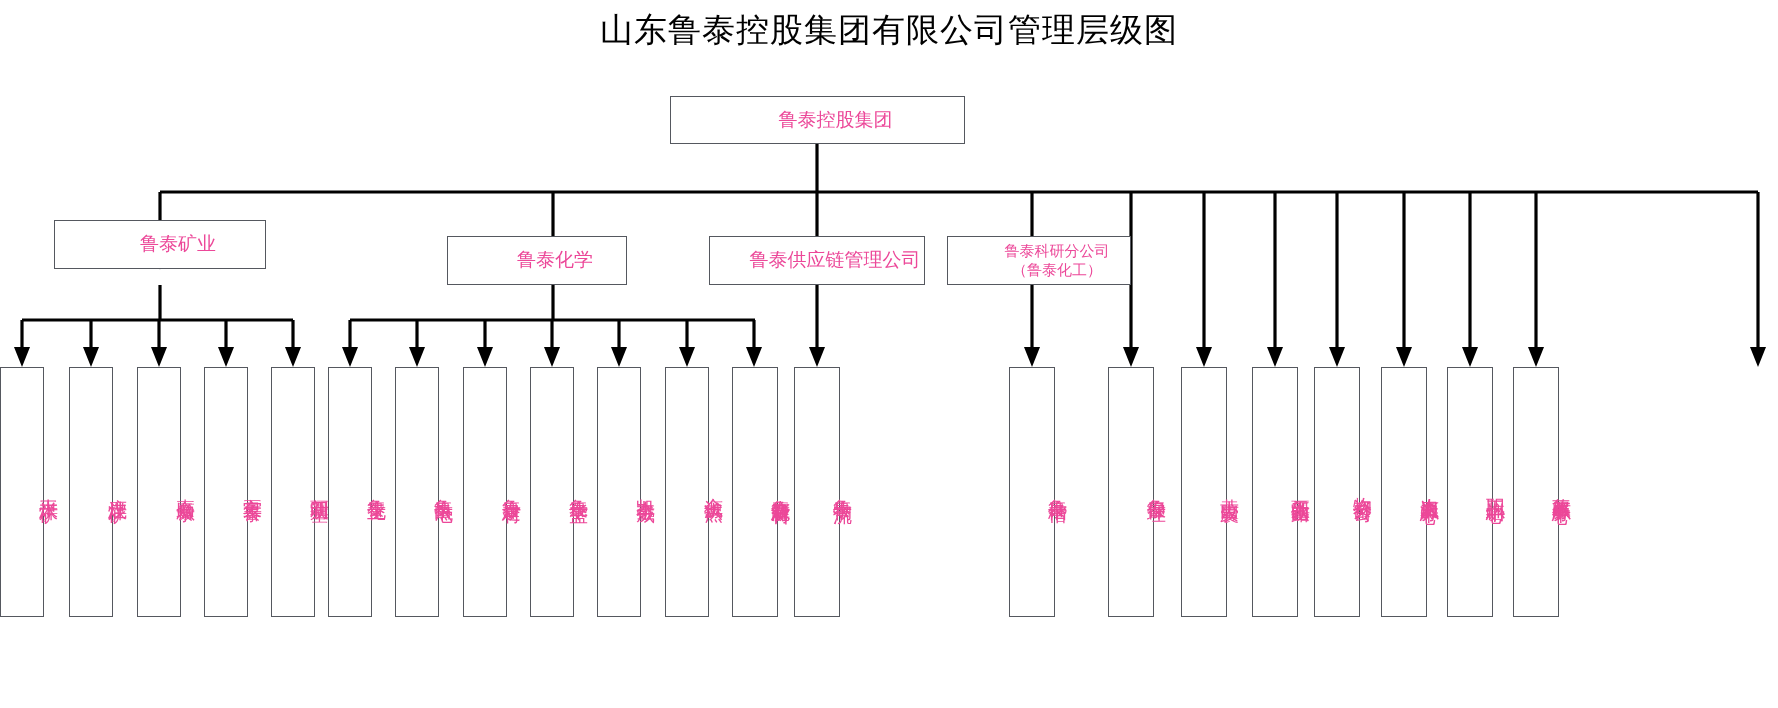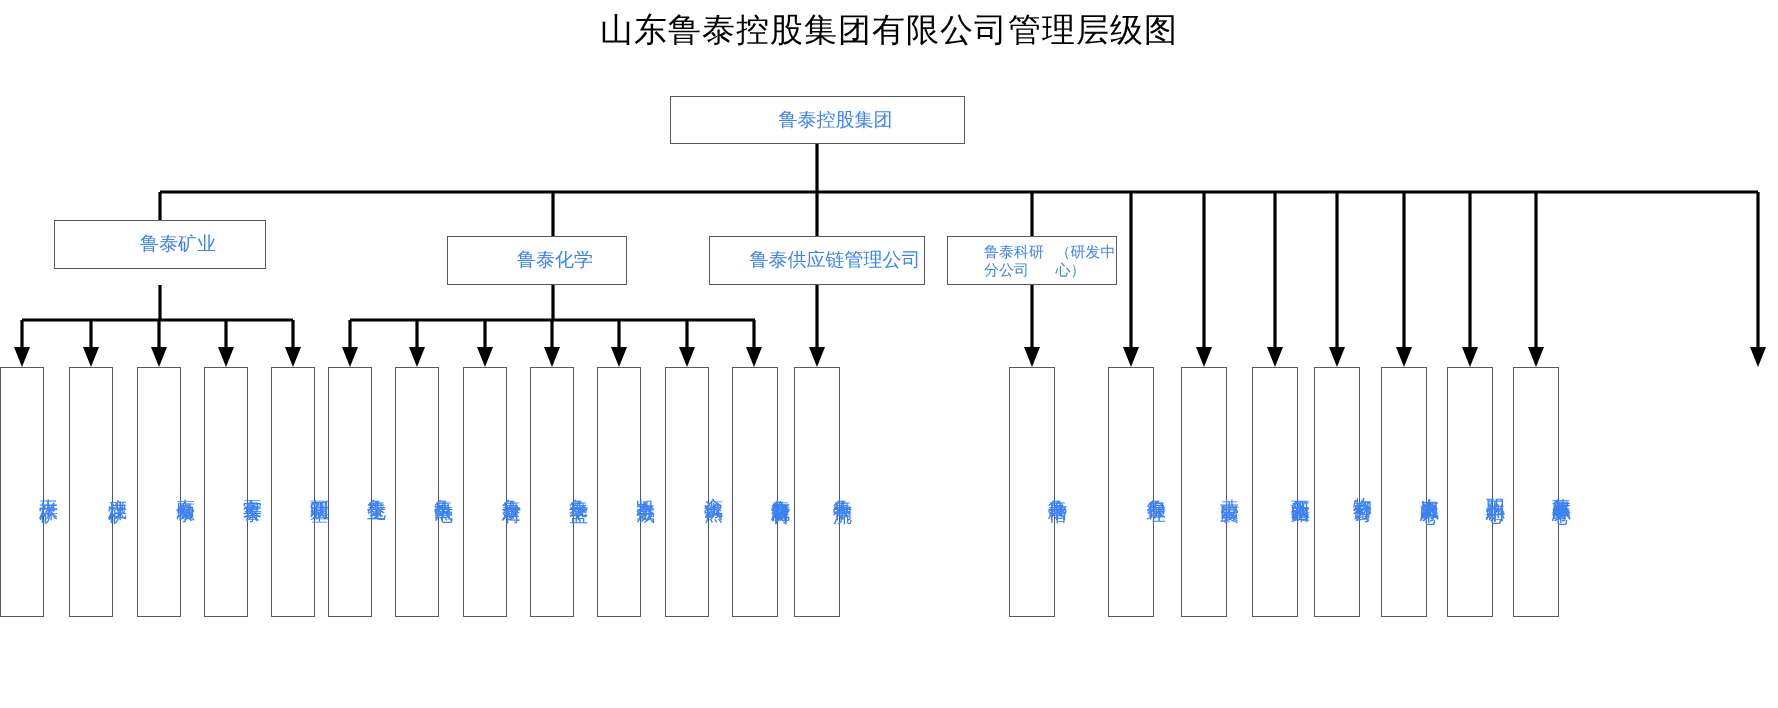--- a/index.html
+++ b/index.html
@@ -29,25 +29,25 @@
     font-size: 33px;
     letter-spacing: 1px;
     color: #000000;
     white-space: nowrap;
   }
   .node {
     position: absolute;
     box-sizing: border-box;
     border: 1.4px solid #55585f;
     background: #ffffff;
-    color: #3b82f6;
+    color: #ec4899;
     display: flex;
     align-items: center;
     justify-content: center;
-    text-align: left;
+    text-align: right;
     font-size: 19px;
     line-height: 1.18;
     font-family: "Liberation Sans", "DejaVu Sans", sans-serif;
     padding-left: 36px;
   }
   .node.small {
     font-size: 15px;
   }
   .node.vert {
     writing-mode: vertical-rl;
@@ -171,23 +171,23 @@
   </div>
 
   <div class="node" style="left:447px; top:236px; width:180px; height:49px;">
     <span>鲁泰化学</span>
   </div>
 
   <div class="node" style="left:709px; top:236px; width:216px; height:49px;">
     <span>鲁泰供应链管理公司</span>
   </div>
 
-  <div class="node small" style="left:947px; top:236px; width:170px; height:49px; flex-direction:row; gap:1px;">
+  <div class="node small" style="left:947px; top:236px; width:184px; height:49px; flex-direction:column; gap:1px;">
     <span>鲁泰科研分公司</span>
-    <span>（研发中心）</span>
+    <span>（鲁泰化工）</span>
   </div>
 
   <div class="node vert" style="left:0px; top:367px; width:44px; height:250px;">
     <span>太平煤矿</span>
   </div>
   <div class="node vert" style="left:69px; top:367px; width:44px; height:250px;">
     <span>鹿洼煤矿</span>
   </div>
   <div class="node vert" style="left:137px; top:367px; width:44px; height:250px;">
     <span>嘉合顺泰</span>

